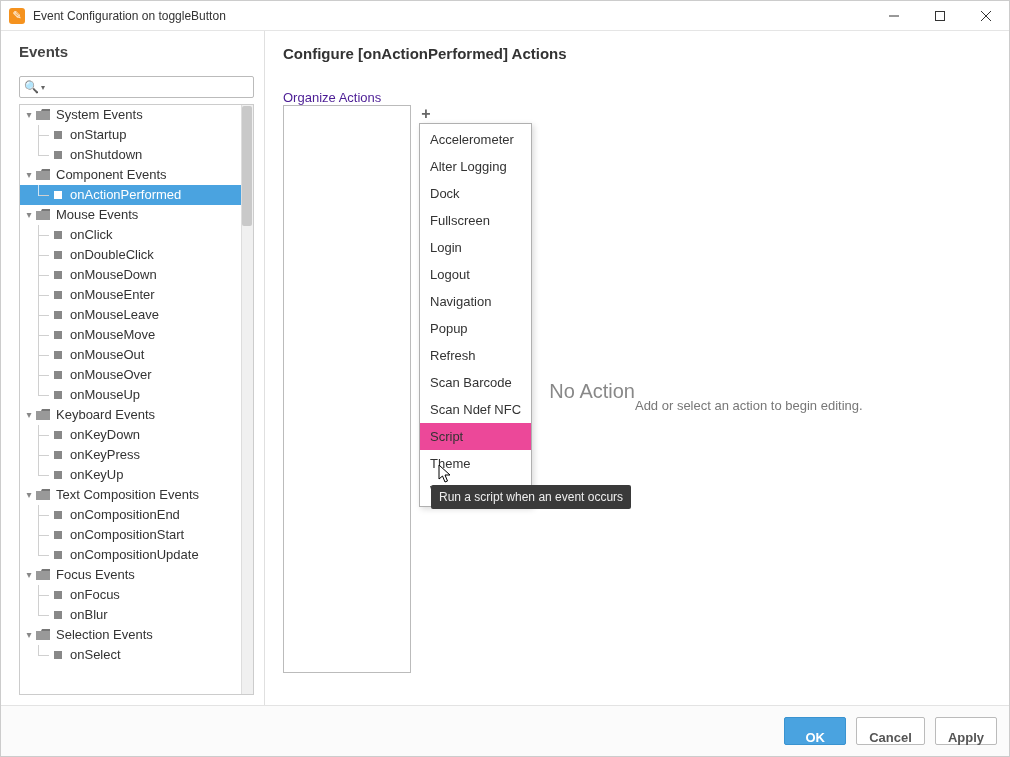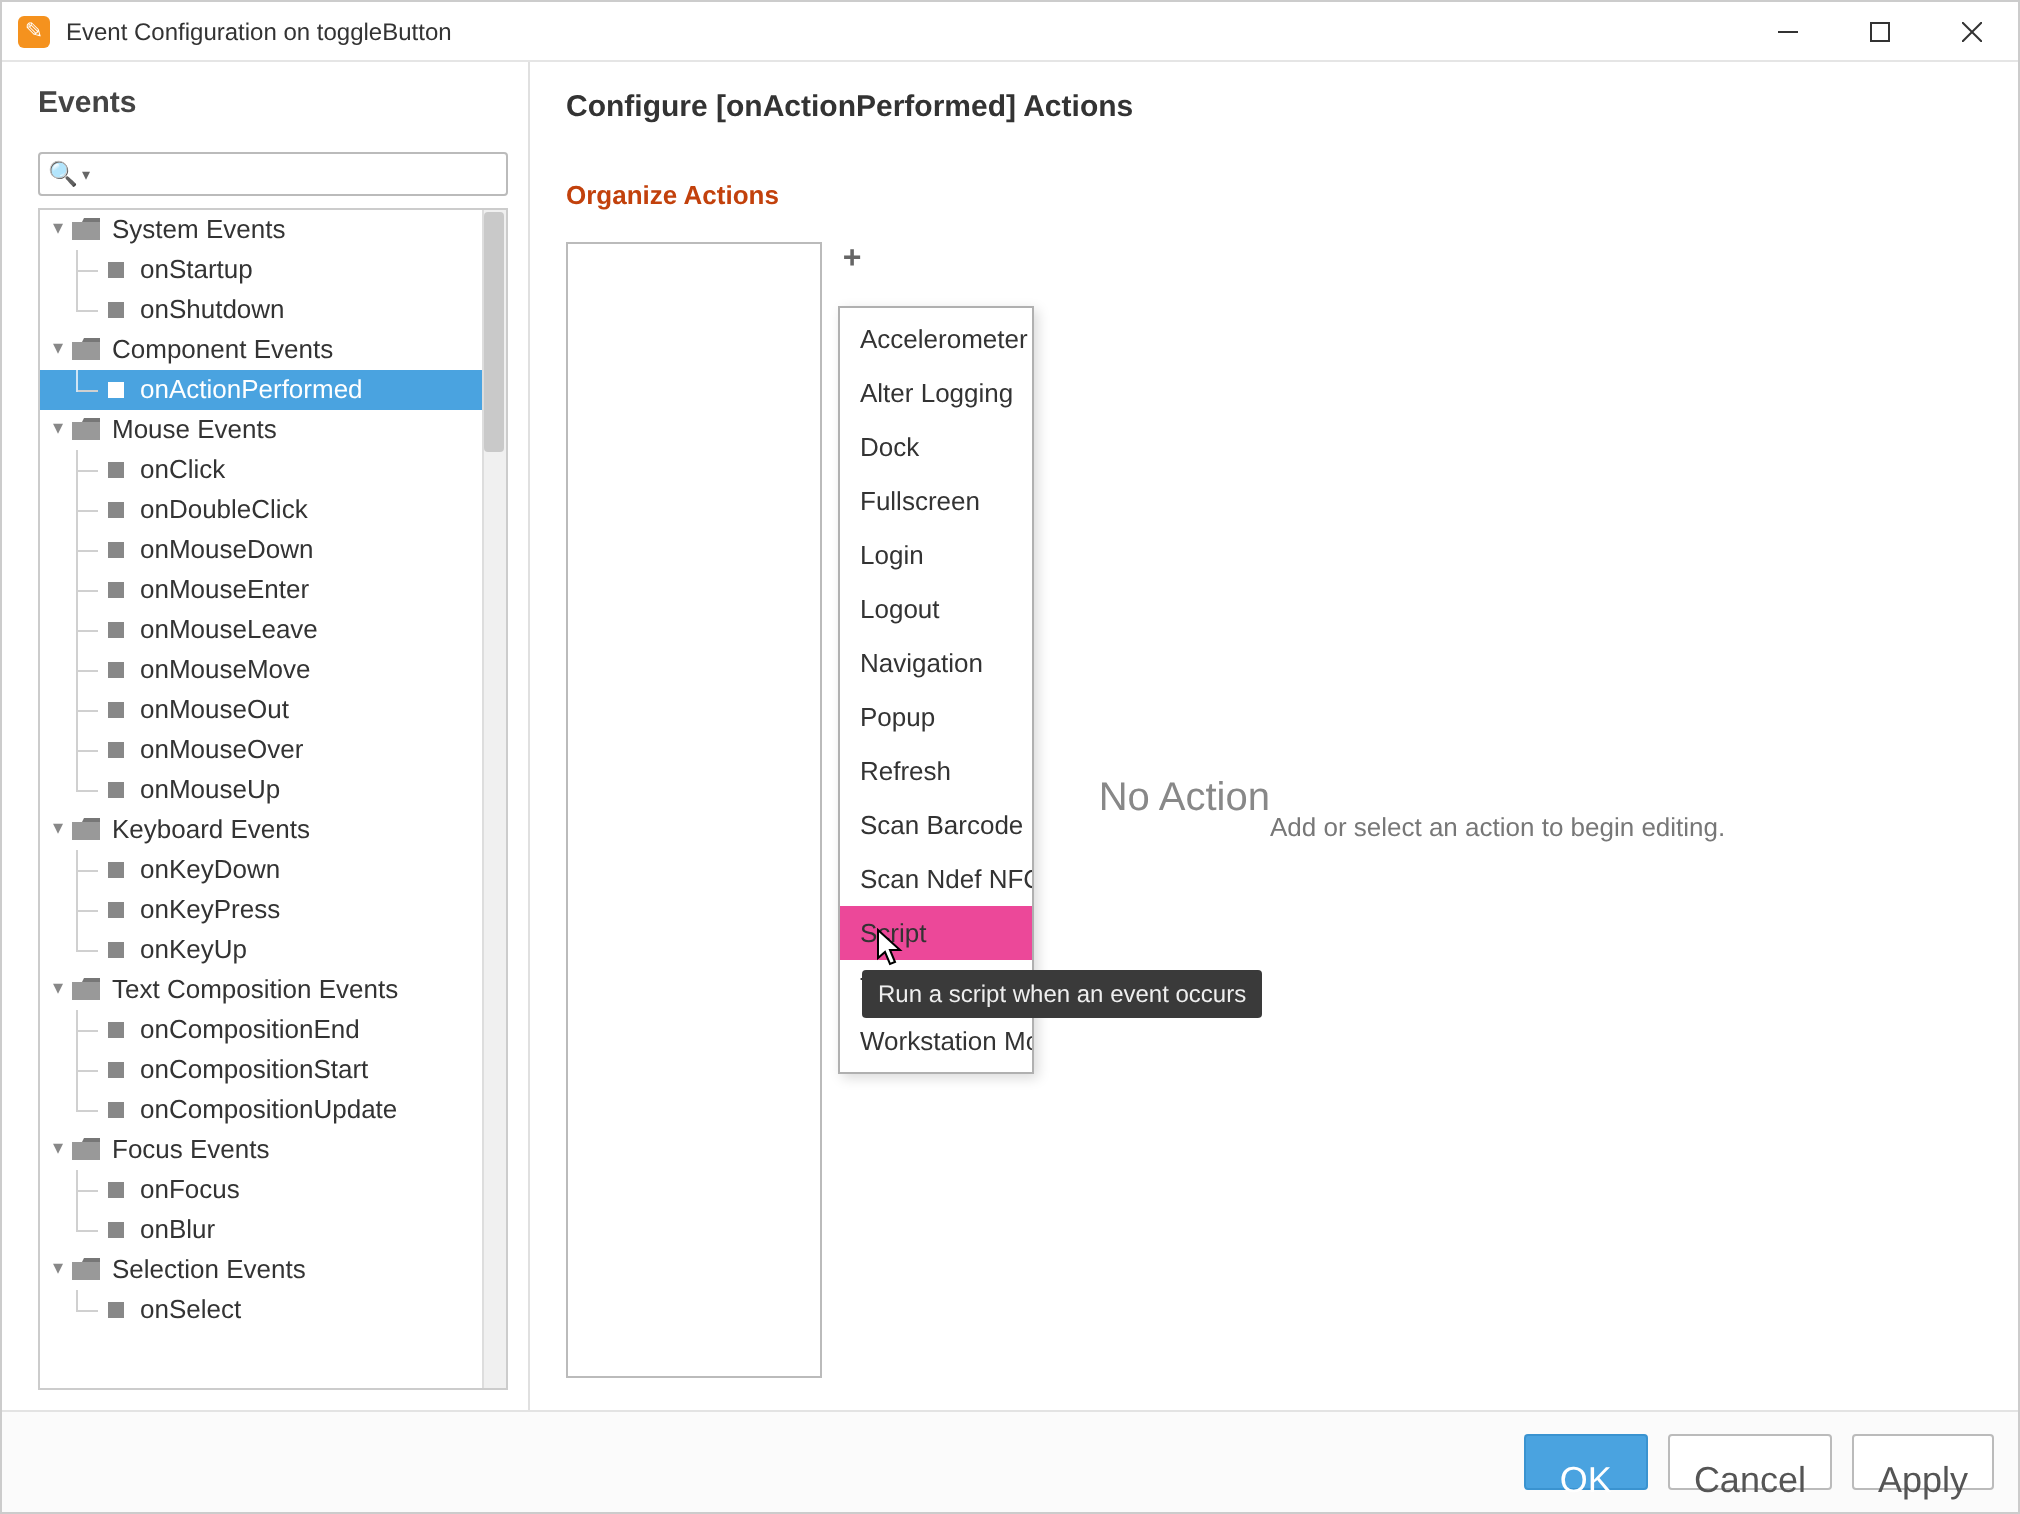--- a/index.html
+++ b/index.html
@@ -40,38 +40,38 @@
   .tree-row.selected .leaf-icon { background: #fff; }
   .tree-row.selected .inner-conn { border-color: #cfe5f5; }
   .tree-row .indent1 { display: inline-block; width: 14px; }
   .inner-conn { display:inline-block; width:16px; height:20px; border-left:1px solid #d0d0d0; position:relative; }
   .inner-conn::after { content:''; position:absolute; left:0; top:10px; width:10px; border-top:1px solid #d0d0d0; }
   .inner-conn.last { border-left:1px solid #d0d0d0; height:11px; align-self:flex-start; }
 
   
   .main { flex: 1; display: flex; flex-direction: column; padding: 14px 18px 0 18px; min-width: 0; }
   .main h1 { margin: 0 0 28px 0; font-size: 15px; font-weight: 600; color: #333; }
-  .organize-label { font-size: 13px; font-weight: 700; color: #c2410c; margin-bottom: 16px; }
+  .organize-label { font-size: 13px; font-weight: 400; color: #4c1d95; margin-bottom: 0; }
   .main-row { flex: 1; display: flex; gap: 10px; min-height: 0; position: relative; }
 
   .actions-panel { width: 128px; position: relative; }
   .actions-box { width: 128px; height: 568px; border: 1px solid #bbb; background: #fff; }
   .plus-btn { position: absolute; left: 134px; top: 0; width: 18px; height: 18px; display: flex; align-items: center; justify-content: center; color: #666; font-size: 16px; font-weight: bold; cursor: pointer; background: #fff; }
 
-  .dropdown { position: absolute; left: 136px; top: 32px; width: 98px; background: #fff; border: 1px solid #b0b0b0; box-shadow: 2px 2px 6px rgba(0,0,0,0.15); z-index: 5; padding: 2px 0; }
+  .dropdown { position: absolute; left: 136px; top: 18px; width: 113px; background: #fff; border: 1px solid #b0b0b0; box-shadow: 2px 2px 6px rgba(0,0,0,0.15); z-index: 5; padding: 2px 0; }
   .dropdown-item { height: 27px; display: flex; align-items: center; padding: 0 10px; font-size: 13px; color: #333; cursor: pointer; white-space: nowrap; overflow: hidden; }
   .dropdown-item.hovered { background: #ec4899; }
 
   .detail { flex: 1; display: flex; flex-direction: row; align-items: center; justify-content: center; color: #888; }
   .detail .no-action { font-size: 20px; color: #888; margin-bottom: 28px; }
   .detail .hint { font-size: 13px; color: #777; }
 
   
   .footer { height: 51px; display: flex; align-items: center; justify-content: flex-end; gap: 10px; padding: 0 12px; border-top: 1px solid #e3e3e3; background: #fbfbfb; }
-  .btn { min-width: 62px; height: 28px; border: 1px solid #bbb; background: #fff; border-radius: 2px; font-size: 18px; font-weight: 400; color: #555; cursor: pointer; padding: 12px 12px; }
+  .btn { min-width: 62px; height: 28px; border: 1px solid #bbb; background: #fff; border-radius: 2px; font-size: 13px; font-weight: 700; color: #555; cursor: pointer; padding: 12px 12px; }
   .btn.primary { background: #4aa3e0; border-color: #3a93d0; color: #fff; }
 
   
   .tooltip { position: absolute; left: 430px; top: 484px; background: #3a3a3a; color: #eee; font-size: 12px; padding: 5px 8px; border-radius: 2px; z-index: 20; white-space: nowrap; }
   .cursor { position: absolute; left: 437px; top: 463px; z-index: 21; pointer-events: none; }
   .cursor svg { width: 16px; height: 22px; }
 </style>
 </head>
 <body>
 

